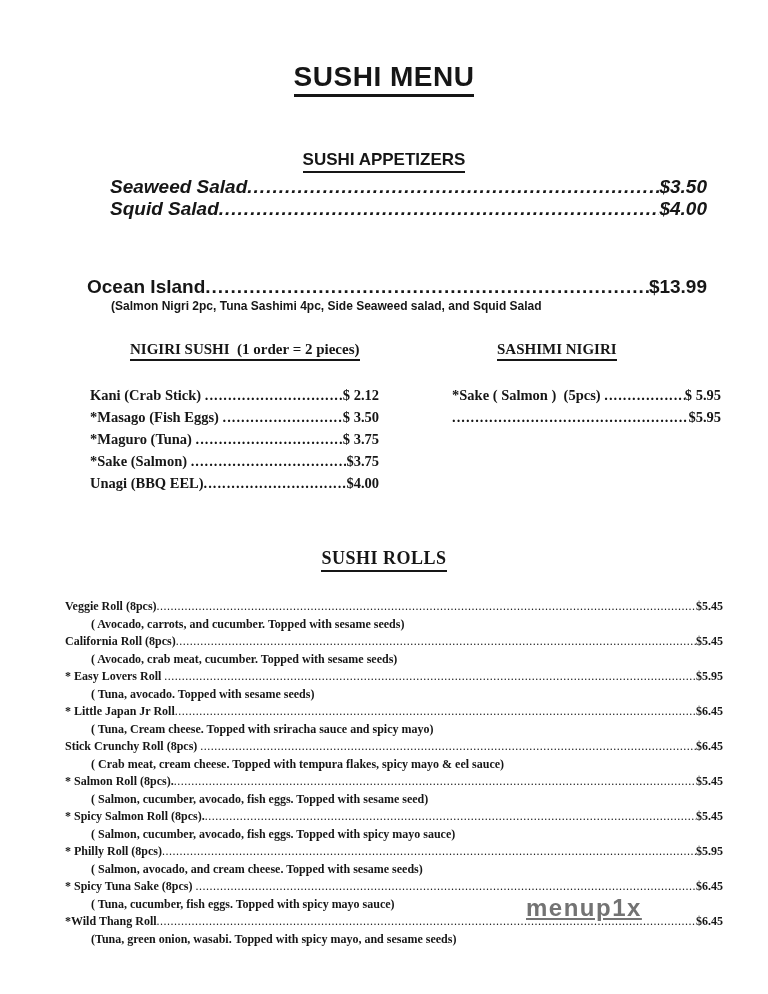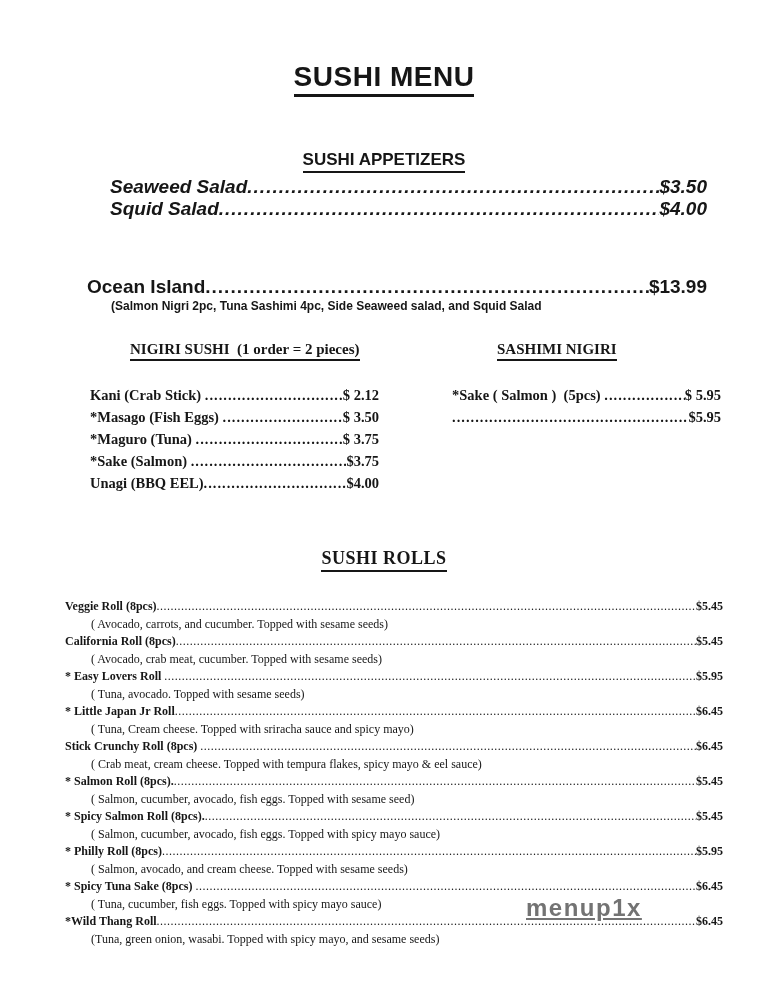--- a/index.html
+++ b/index.html
@@ -64,21 +64,21 @@
   .col-rows { margin-top: 23px; font: 700 14.5px "Liberation Serif", serif; }
   .col-rows .row { line-height: 22px; }
 
   
   #rolls-rows {
     position: absolute; top: 598px; left: 65px; width: 658px;
     font-family: "Liberation Serif", serif; font-size: 12px;
   }
   #rolls-rows .row { line-height: 17.5px; font-weight: 700; }
   #rolls-rows .dots { font-weight: 400; letter-spacing: 0.5px; }
-  #rolls-rows .desc { line-height: 17.5px; margin-left: 26px; font-weight: 400; }
+  #rolls-rows .desc { line-height: 17.5px; margin-left: 26px; font-weight: 700; }
 
   
   .watermark {
     position: absolute; left: 526px; top: 894px;
     font: 600 24px "Liberation Sans", sans-serif;
     color: #737373; letter-spacing: 1.5px;
     z-index: 1; pointer-events: none; text-decoration: underline;
   }
 </style>
 </head>

